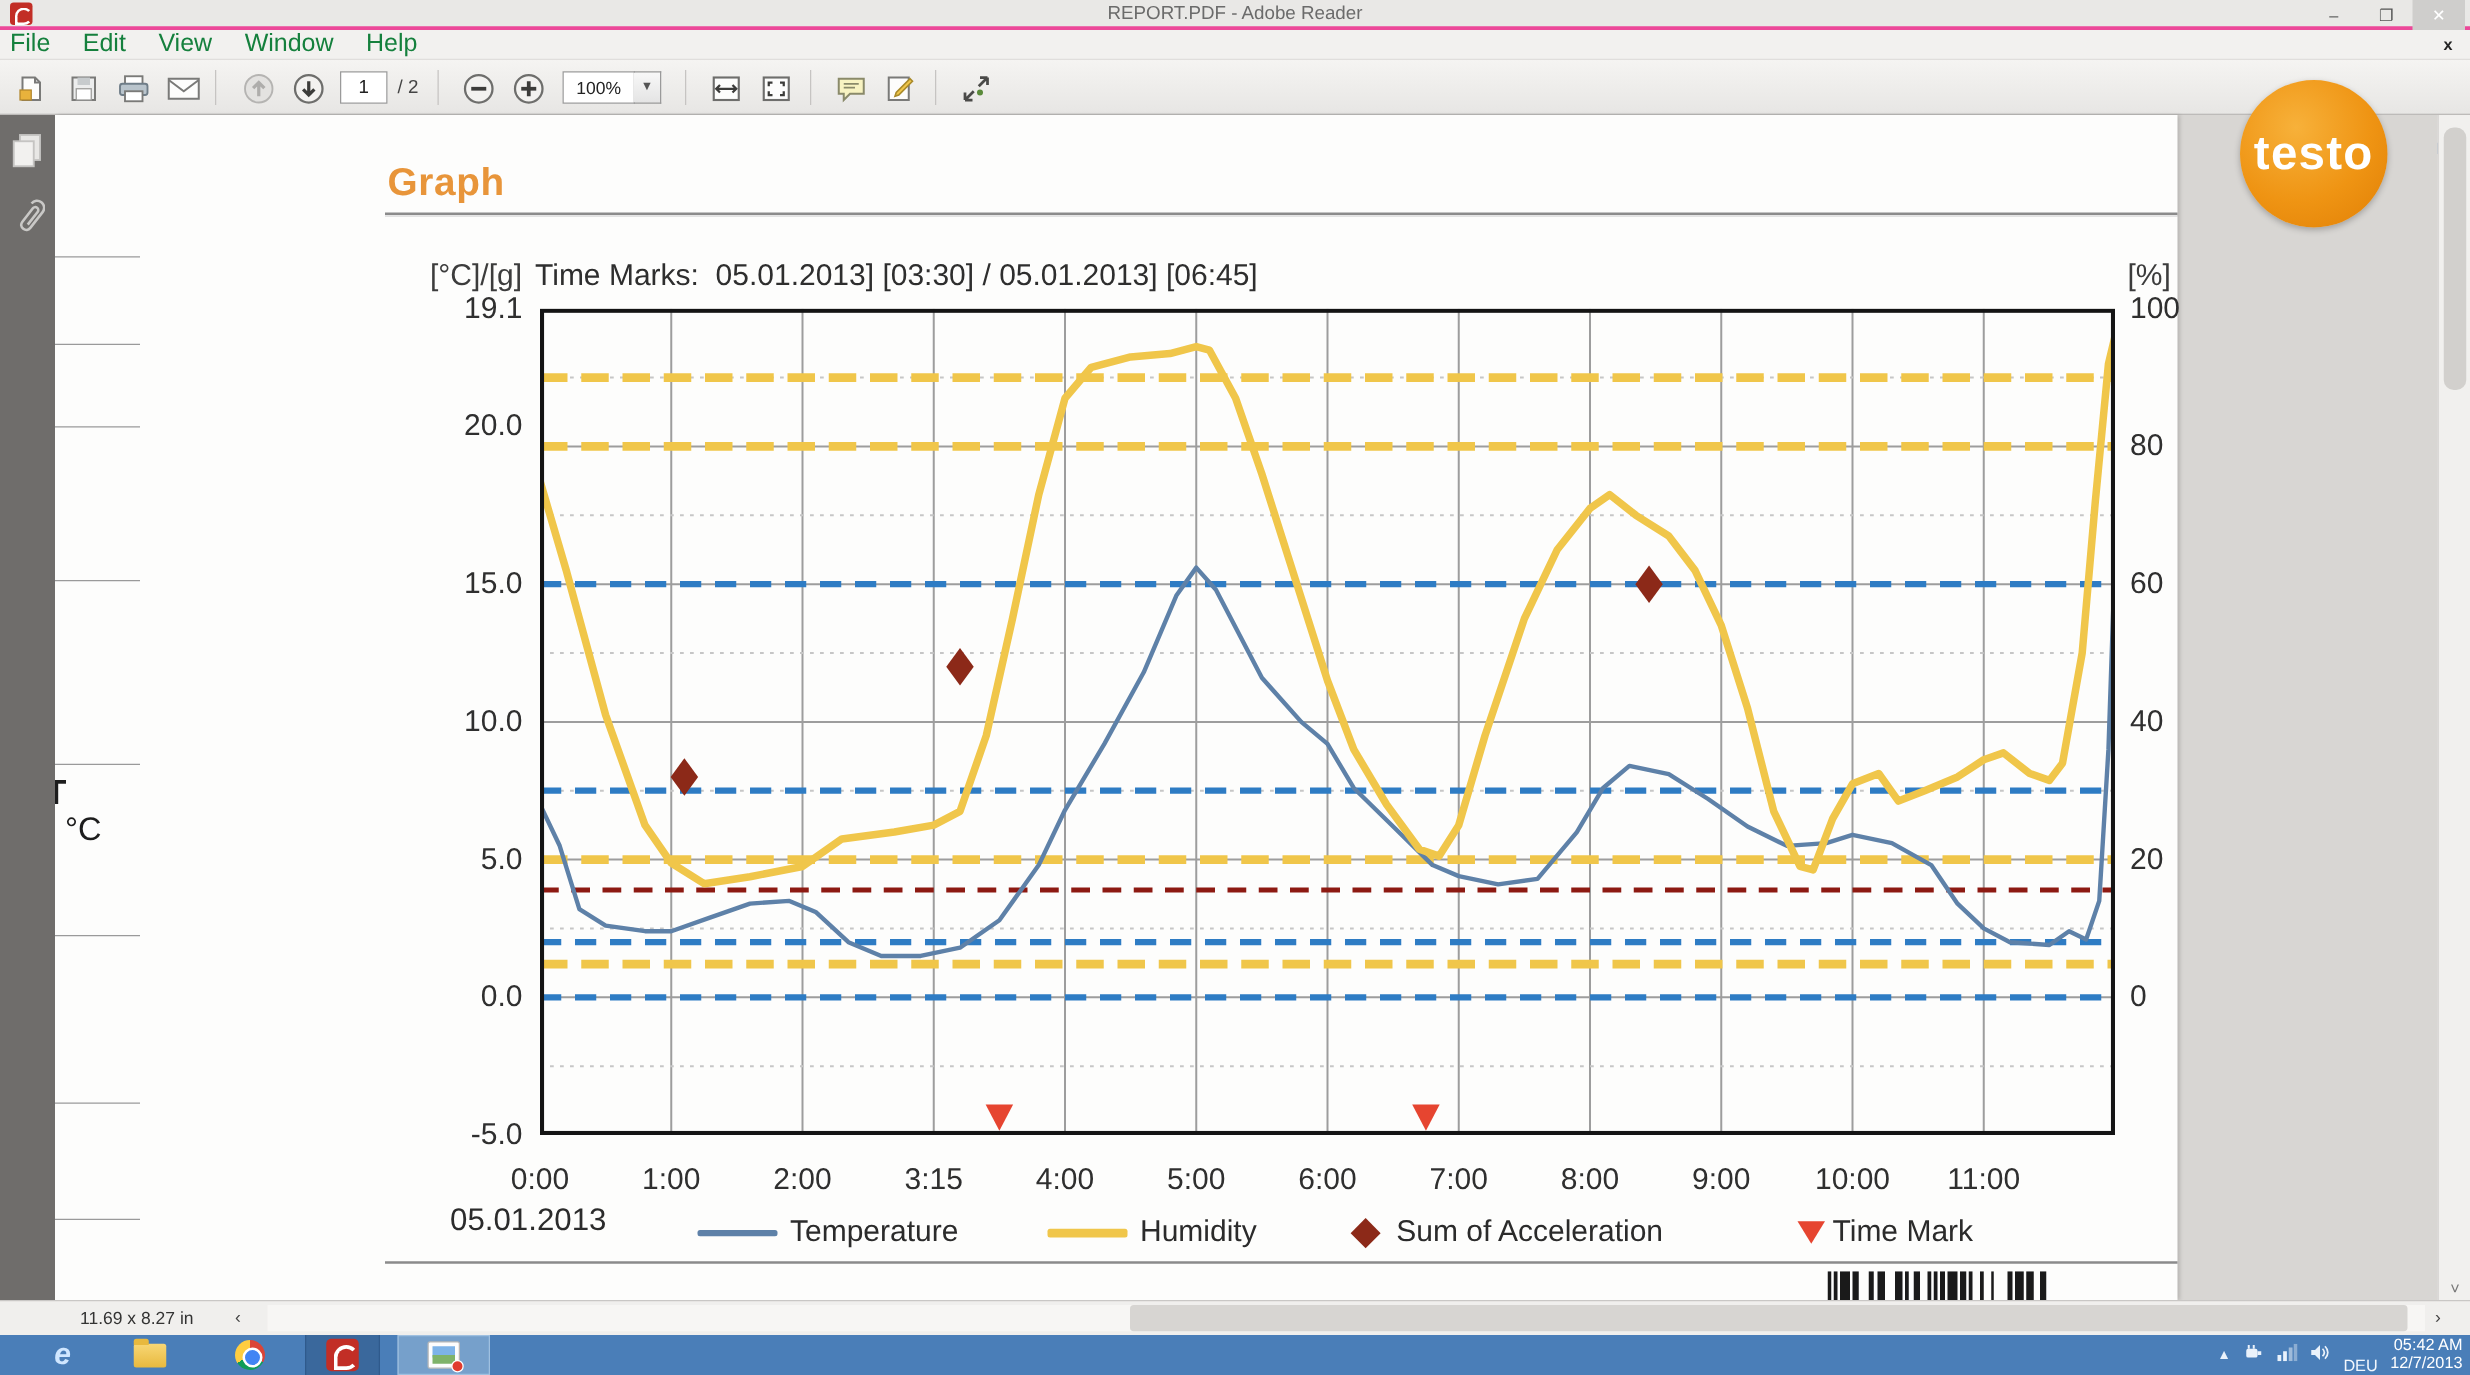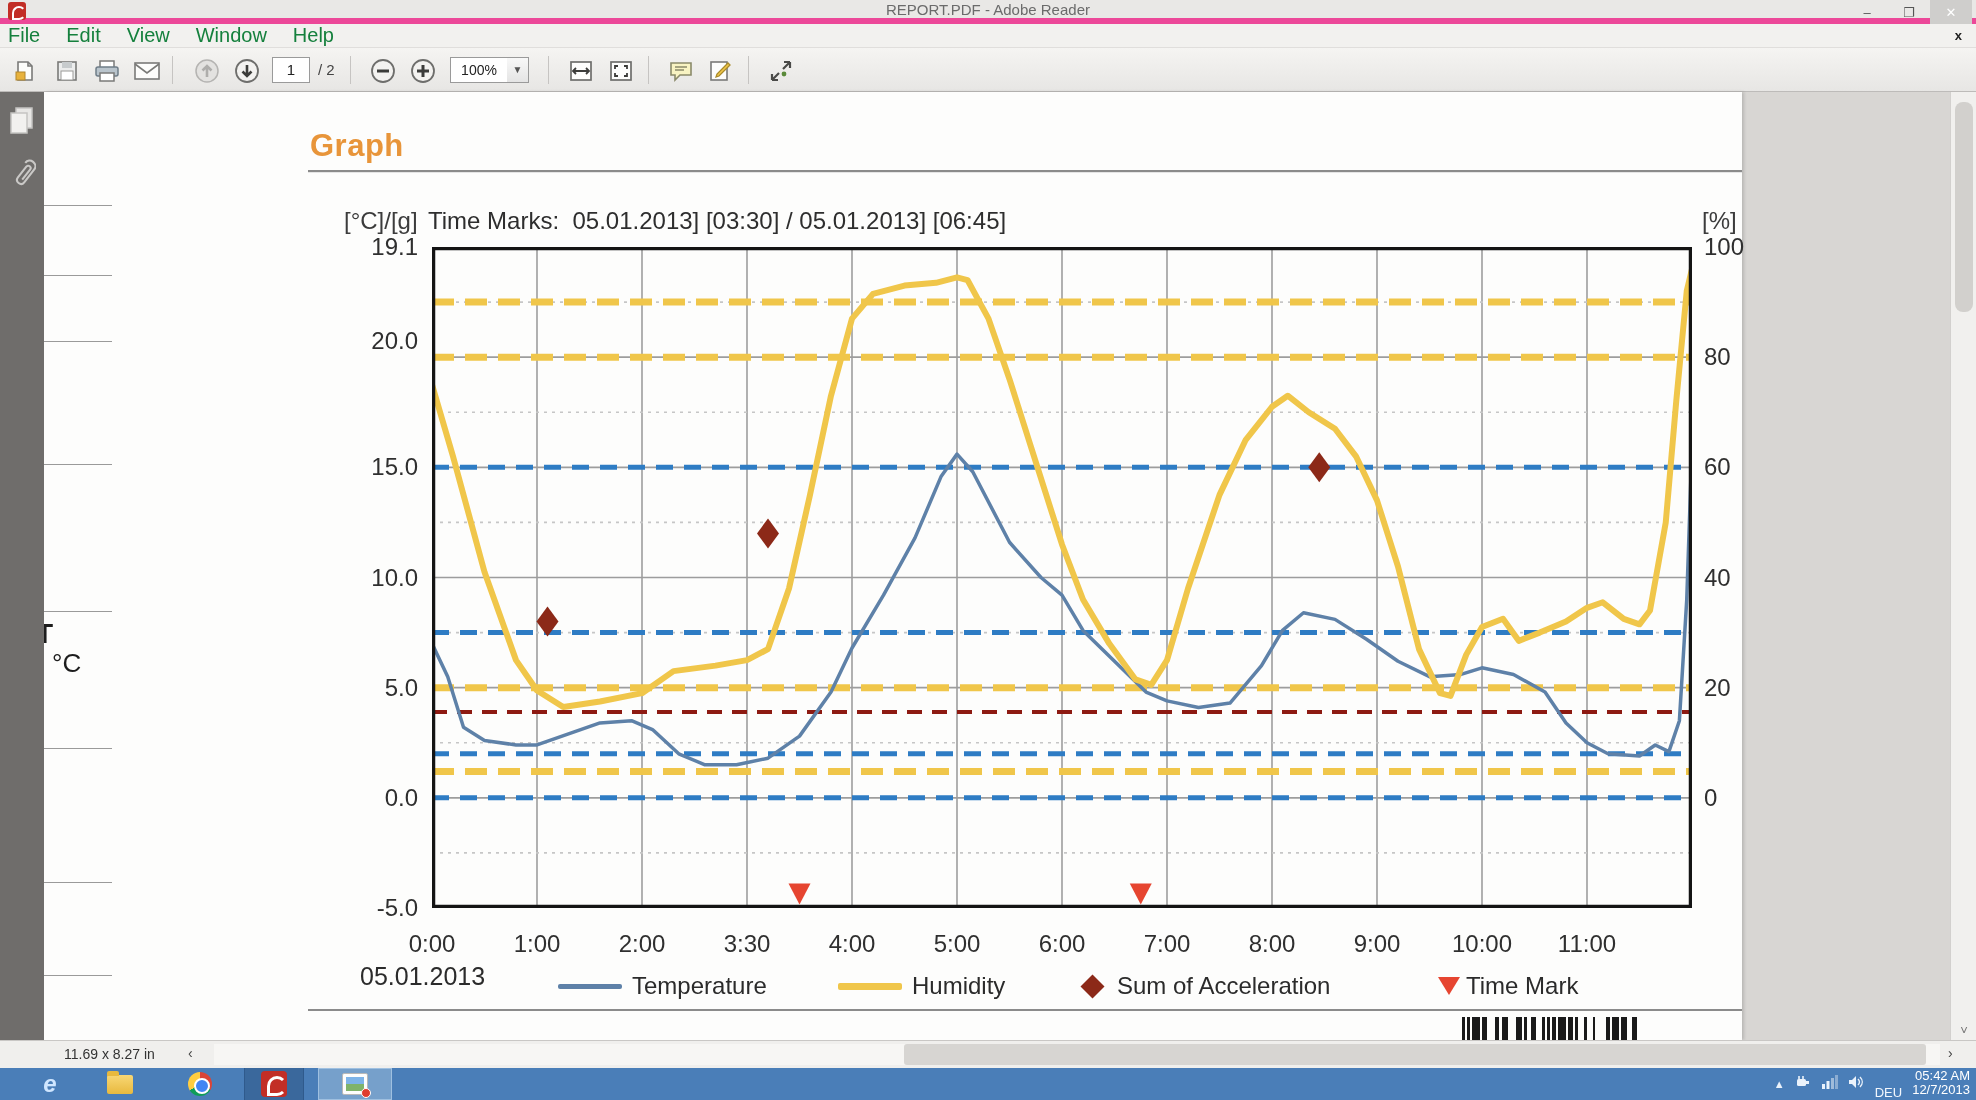--- a/index.html
+++ b/index.html
@@ -2,21 +2,21 @@
 <html><head>
 <meta charset="utf-8">
 <style>
   * { margin:0; padding:0; box-sizing:border-box; }
   html,body { width:1976px; height:1100px; overflow:hidden; background:#d8d6d3;
               font-family:"Liberation Sans", sans-serif; }
   #app { position:relative; width:1976px; height:1100px; background:#d8d6d3; }
 
   
   .titlebar { position:absolute; left:0; top:0; width:1976px; height:24px;
-              background:#e9e8e6; border-bottom:6px solid #ec4899;
+              background:#e9e8e6; border-bottom:3px solid #ec4899;
               display:flex; align-items:center; }
   .title-text { position:absolute; left:0; right:0; text-align:center; font-size:15px; color:#6b6b6b; }
   .app-mini-icon { position:absolute; left:8px; top:2px; width:18px; height:18px;
               background:#c22e26; border-radius:3px; }
   .app-mini-icon::after { content:""; position:absolute; left:4px; top:4px; width:10px; height:10px;
               border:2px solid #fff; border-radius:50% 50% 50% 0; border-right-color:transparent; }
   .win-controls { position:absolute; right:4px; top:0; height:24px; display:flex; }
   .win-btn { width:42px; height:24px; display:flex; align-items:center; justify-content:center;
              font-size:13px; color:#555; }
   .win-btn.close { background:#cfcecc; color:#fff; }
@@ -351,21 +351,21 @@
       <div class="tick left" style="top: 894px;">-5.0</div>
       <div class="tick right" style="top: 233px;">100</div>
       <div class="tick right" style="top: 343.167px;">80</div>
       <div class="tick right" style="top: 453.333px;">60</div>
       <div class="tick right" style="top: 563.5px;">40</div>
       <div class="tick right" style="top: 673.667px;">20</div>
       <div class="tick right" style="top: 783.833px;">0</div>
       <div class="tick xaxis" style="left: 387px;">0:00</div>
       <div class="tick xaxis" style="left: 492px;">1:00</div>
       <div class="tick xaxis" style="left: 597px;">2:00</div>
-      <div class="tick xaxis" style="left: 702px;">3:30</div>
+      <div class="tick xaxis" style="left: 702px;">3:15</div>
       <div class="tick xaxis" style="left: 807px;">4:00</div>
       <div class="tick xaxis" style="left: 912px;">5:00</div>
       <div class="tick xaxis" style="left: 1017px;">6:00</div>
       <div class="tick xaxis" style="left: 1122px;">7:00</div>
       <div class="tick xaxis" style="left: 1227px;">8:00</div>
       <div class="tick xaxis" style="left: 1332px;">9:00</div>
       <div class="tick xaxis" style="left: 1437px;">10:00</div>
       <div class="tick xaxis" style="left: 1542px;">11:00</div>
     </div>
   <div class="chart-date">05.01.2013</div>
@@ -409,20 +409,23 @@
         <rect x="122" width="3" height="28"></rect>
           <rect x="131" width="2" height="28"></rect>
         <rect x="144" width="4" height="28"></rect>
           <rect x="150" width="7" height="28"></rect>
           <rect x="159" width="6" height="28"></rect>
         <rect x="170" width="5" height="28"></rect>
       </g>
     </svg>
   </div>
 
+  <div class="testo-logo">
+    <span>testo</span>
+  </div>
 
   <div class="vscroll">
     <div class="vscroll-thumb"></div>
     <div class="vscroll-arrow">˅</div>
   </div>
 
   <div class="statusbar">
     <div class="status-size">11.69 x 8.27 in</div>
     <div class="hscroll-left">‹</div>
     <div class="hscroll-track">

